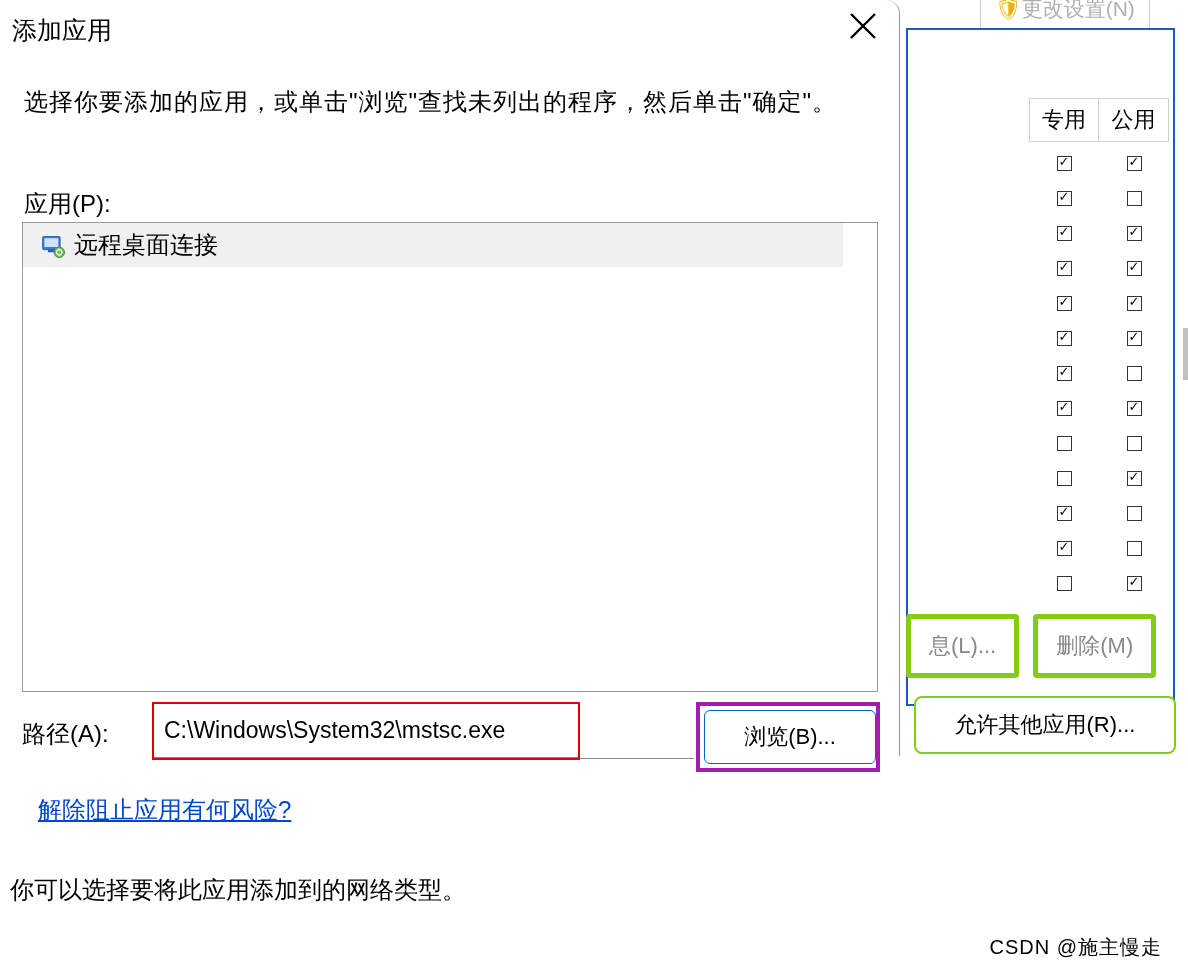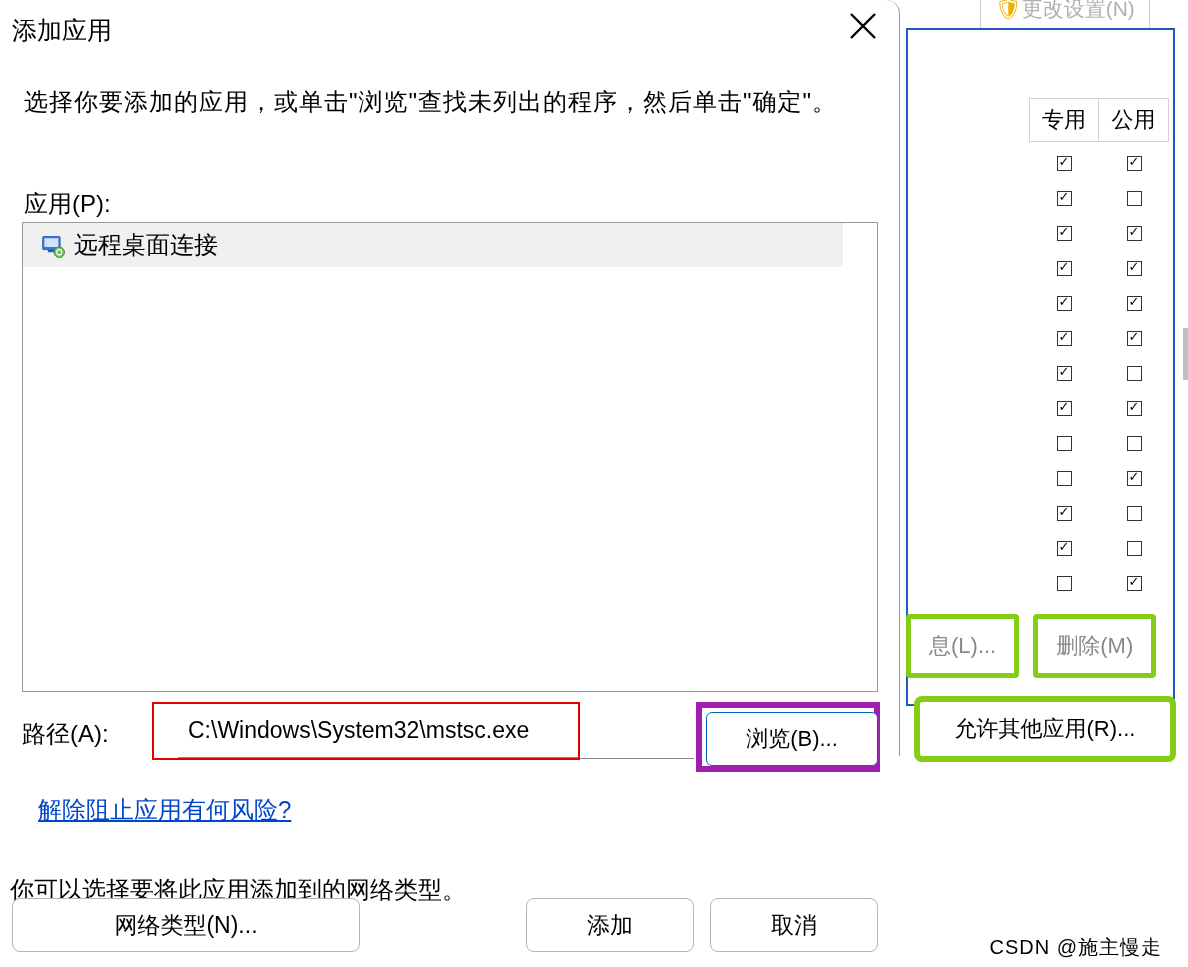--- a/index.html
+++ b/index.html
@@ -98,21 +98,21 @@
     padding: 12px 18px;
     font-size: 22px;
     background: #fff;
     color: #888;
   }
   .bg-allow-btn {
     position: absolute;
     left: 914px;
     top: 696px;
     width: 262px;
-    border: 6px solid #84cc16;
+    border: 2px solid #84cc16;
     border-radius: 8px;
     padding: 12px 0;
     font-size: 22px;
     text-align: center;
     background: #fff;
   }
 
   
   .dialog {
     position: absolute;
@@ -177,21 +177,20 @@
     left: 22px; top: 718px;
     font-size: 24px;
   }
   .path-box {
     position: absolute;
     left: 152px; top: 702px;
     width: 428px;
     height: 58px;
     border: 2px solid #e00000;
     background: #fff;
-    padding-left: 24px;
   }
   .path-input {
     width: 100%;
     height: 100%;
     border: none;
     border-bottom: 1px solid #888;
     padding: 0 10px;
     font-size: 23px;
     font-family: inherit;
     background: transparent;
@@ -200,21 +199,21 @@
     position: absolute;
     left: 580px; top: 758px;
     width: 114px;
     height: 1px;
     background: #888;
   }
   .browse-box {
     position: absolute;
     left: 696px; top: 702px;
     width: 184px; height: 70px;
-    border: 6px solid #a21caf;
+    border: 4px solid #a21caf;
   }
   .browse-btn {
     position: absolute;
     left: 4px; top: 4px;
     width: 172px; height: 54px;
     border: 1px solid #0067c0;
     border-radius: 6px;
     background: #fff;
     font-size: 22px;
     font-family: inherit;
@@ -370,20 +369,15 @@
     <input class="path-input" value="C:\Windows\System32\mstsc.exe" style="">
   </div>
   <div class="path-line"></div>
   <div class="browse-box">
     <button class="browse-btn">浏览(B)...</button>
   </div>
 
   <div class="risk-link">解除阻止应用有何风险?</div>
   <div class="nettype-instr">你可以选择要将此应用添加到的网络类型。</div>
 
-  <div class="bottom-buttons">
-    <button class="btn btn-nettype">网络类型(N)...</button>
-    <button class="btn btn-add">添加</button>
-    <button class="btn btn-cancel">取消</button>
-  </div>
 </div>
 
 <div class="watermark">CSDN @施主慢走</div>
 
 </body></html>

